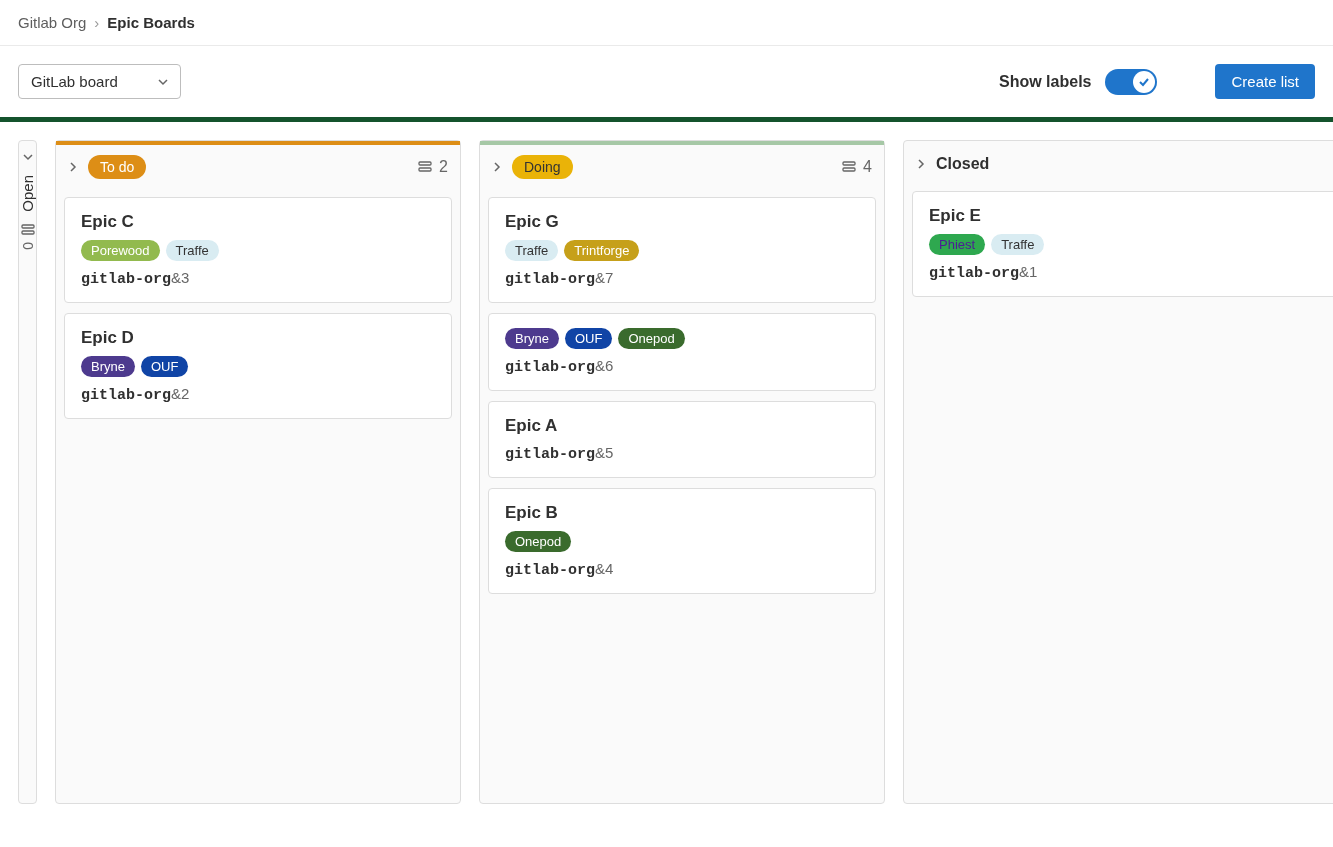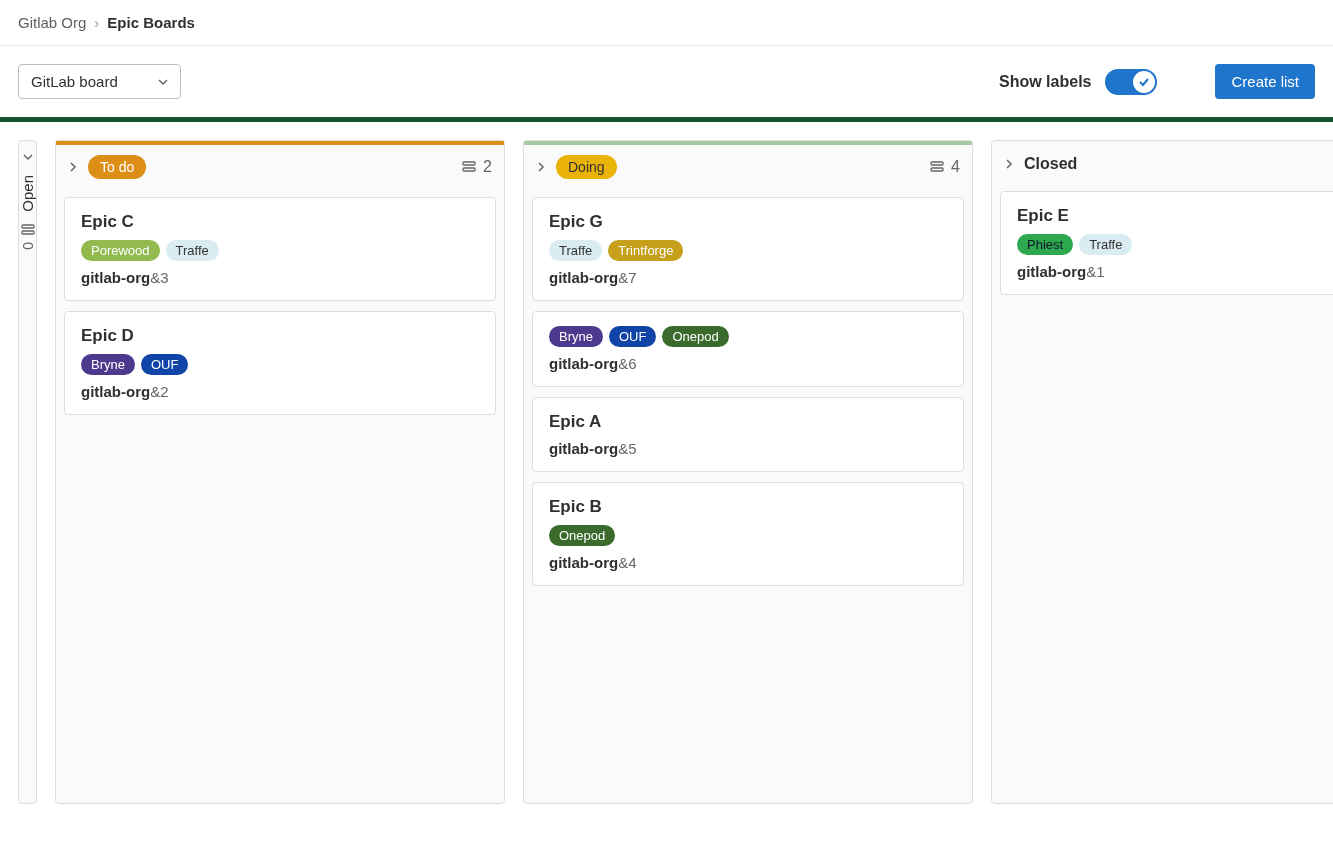--- a/index.html
+++ b/index.html
@@ -111,21 +111,21 @@
   color: #666;
 }
 .open-collapsed .iconrow {
   display: flex;
   flex-direction: column;
   align-items: center;
   gap: 4px;
 }
 
 .column {
-  width: 450px;
+  width: 406px;
   flex-shrink: 0;
   background: #fafafa;
   border: 1px solid #ddd;
   border-radius: 4px;
   display: flex;
   flex-direction: column;
 }
 .column.closed { width: 450px; }
 .column .top-bar { height: 4px; }
 .column .col-header {
@@ -177,21 +177,21 @@
   flex-wrap: wrap;
   gap: 6px;
   margin-bottom: 8px;
 }
 .pill {
   padding: 3px 10px;
   border-radius: 11px;
   font-size: 13px;
 }
 .card-ref { color: #666; font-size: 15px; }
-.card-ref b { color: #303030; font-weight: 600; }
+.card-ref b { color: #303030; font-weight: 600; font-family: Liberation Mono, monospace; }
 
 svg.epic-icon { width: 16px; height: 16px; }
 </style>
 </head>
 <body>
 
 <div class="breadcrumb">
   <a href="#">Gitlab Org</a>
   <span class="sep">›</span>
   <span class="current">Epic Boards</span>
@@ -327,21 +327,21 @@
           <span class="chev"><svg width="10" height="10" viewBox="0 0 10 10">
               <path d="M3 1 L7 5 L3 9" stroke="#666" stroke-width="1.5" fill="none"></path>
             </svg></span>
           <span class="col-title-plain">Closed</span>
         </div>
       </div>
       <div class="cards">
         <div class="card">
           <div class="card-title">Epic E</div>
           <div class="labels">
-            <span class="pill" style="background: rgb(46, 168, 79); color: #0f172a;">Phiest</span>
+            <span class="pill" style="background: rgb(46, 168, 79); color: #4c1d95;">Phiest</span>
             <span class="pill" style="background: rgb(217, 236, 242); color: rgb(51, 51, 51);">Traffe</span>
           </div>
           <div class="card-ref"><b>gitlab-org</b>&amp;1</div>
         </div>
       </div>
     </div>
 
 </div>
 
 </body></html>

